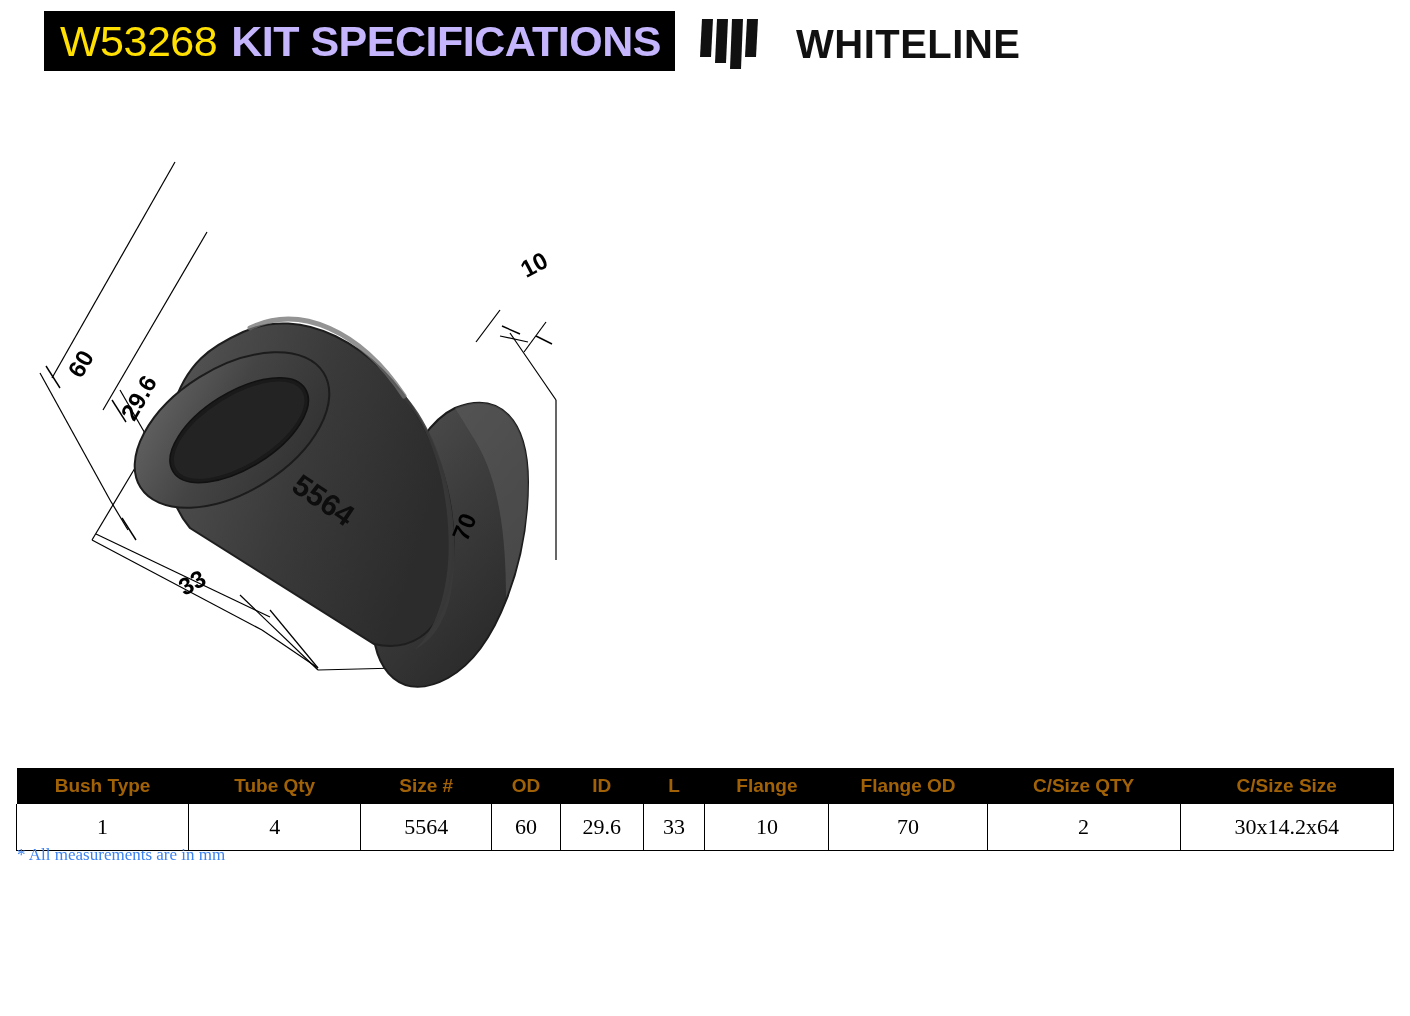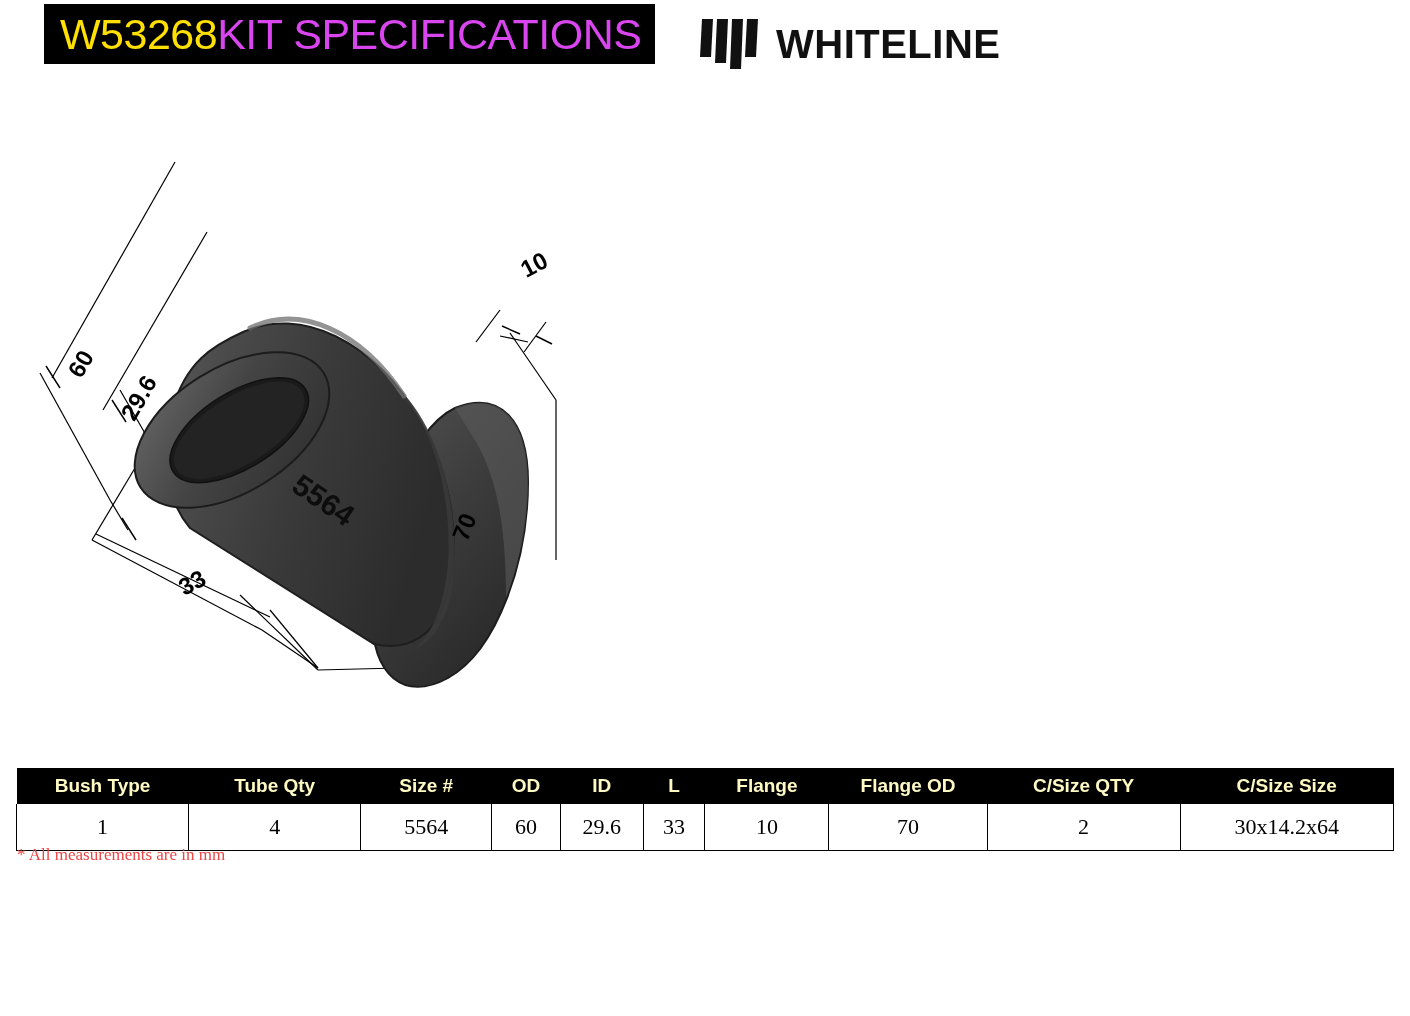--- a/index.html
+++ b/index.html
@@ -12,46 +12,47 @@
     height: 1016px;
     position: relative;
     font-family: "Liberation Sans", sans-serif;
     overflow: hidden;
   }
 
   
   .header {
     position: absolute;
     left: 16px;
-    top: 4px;
+    top: 11px;
     height: 60px;
     display: flex;
     align-items: flex-end;
     padding-left: 28px;
   }
   .title-block {
     background: #000000;
     display: flex;
     align-items: center;
     padding: 0 14px 0 16px;
     height: 60px;
   }
   .title-code {
     color: #ffe000;
     font-size: 43px;
     font-weight: 400;
     letter-spacing: -0.5px;
     line-height: 1;
   }
   .title-rest {
-    color: #d946ef;
+    color: #c4b5fd;
     font-size: 43px;
-    font-weight: 400;
+    font-weight: 700;
     letter-spacing: -0.5px;
     line-height: 1;
+    margin-left: 14px;
   }
 
   .brand {
     position: absolute;
     left: 700px;
     top: 16px;
     display: flex;
     align-items: center;
     height: 56px;
   }
@@ -60,20 +61,21 @@
     height: 54px;
     position: relative;
     margin-right: 14px;
   }
   .brand-name {
     color: #111111;
     font-size: 40px;
     font-weight: 700;
     letter-spacing: 0.5px;
     line-height: 1;
+    margin-left: 20px;
   }
 
   
   .drawing {
     position: absolute;
     left: 0;
     top: 90px;
     width: 760px;
     height: 630px;
   }
@@ -82,21 +84,21 @@
   .spec-table {
     position: absolute;
     left: 16px;
     top: 768px;
     width: 1378px;
     border-collapse: collapse;
     font-family: "Liberation Serif", serif;
   }
   .spec-table thead th {
     background: #000000;
-    color: #fef9c3;
+    color: #a16207;
     font-family: "Liberation Sans", sans-serif;
     font-size: 19px;
     font-weight: 700;
     padding: 7px 4px;
     text-align: center;
     border: none;
   }
   .spec-table tbody td {
     border: 1px solid #000000;
     border-top: none;
@@ -106,21 +108,21 @@
     color: #000000;
     height: 30px;
   }
   .spec-table tbody td:first-child { border-left: 1px solid #000; }
   .footnote {
     position: absolute;
     left: 17px;
     top: 845px;
     font-family: "Liberation Serif", serif;
     font-size: 17px;
-    color: #ef4444;
+    color: #3b82f6;
   }
 </style>
 </head>
 <body>
 
 <div class="header">
   <div class="title-block">
     <span class="title-code">W53268</span>
     <span class="title-rest">KIT SPECIFICATIONS</span>
   </div>

